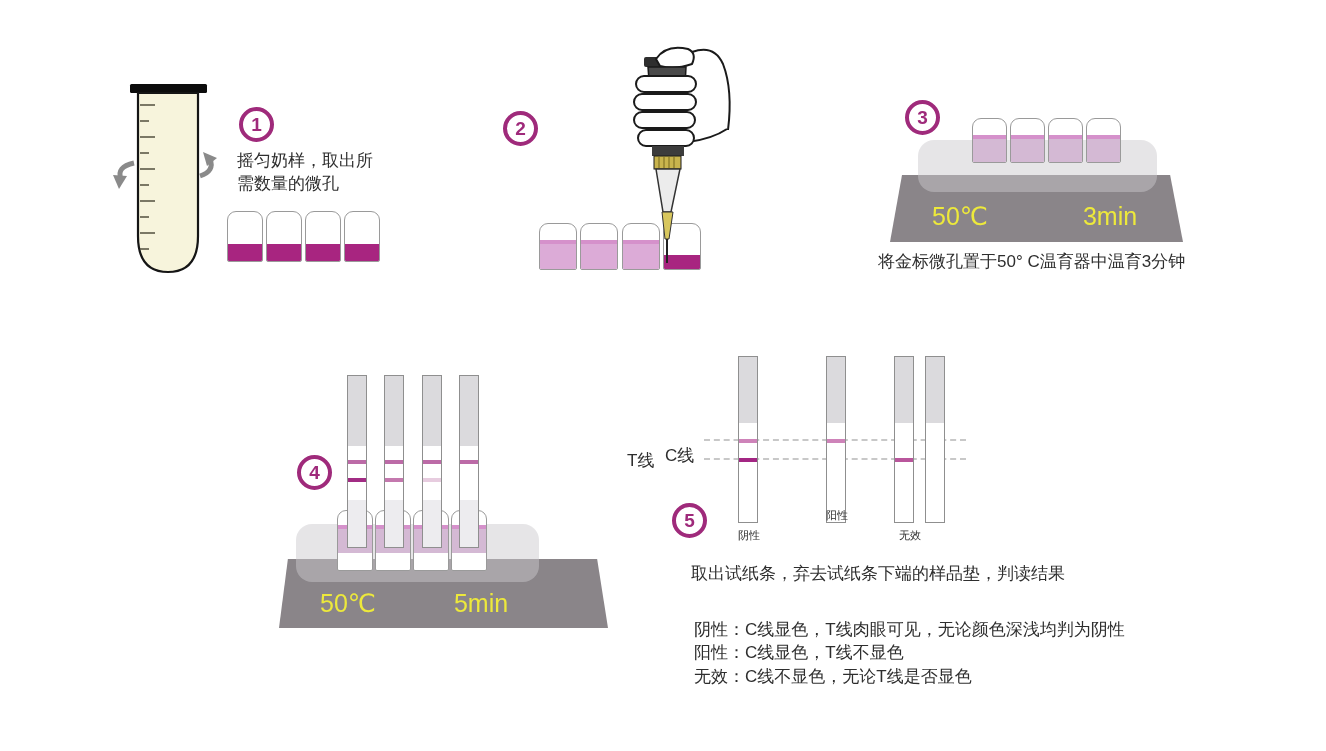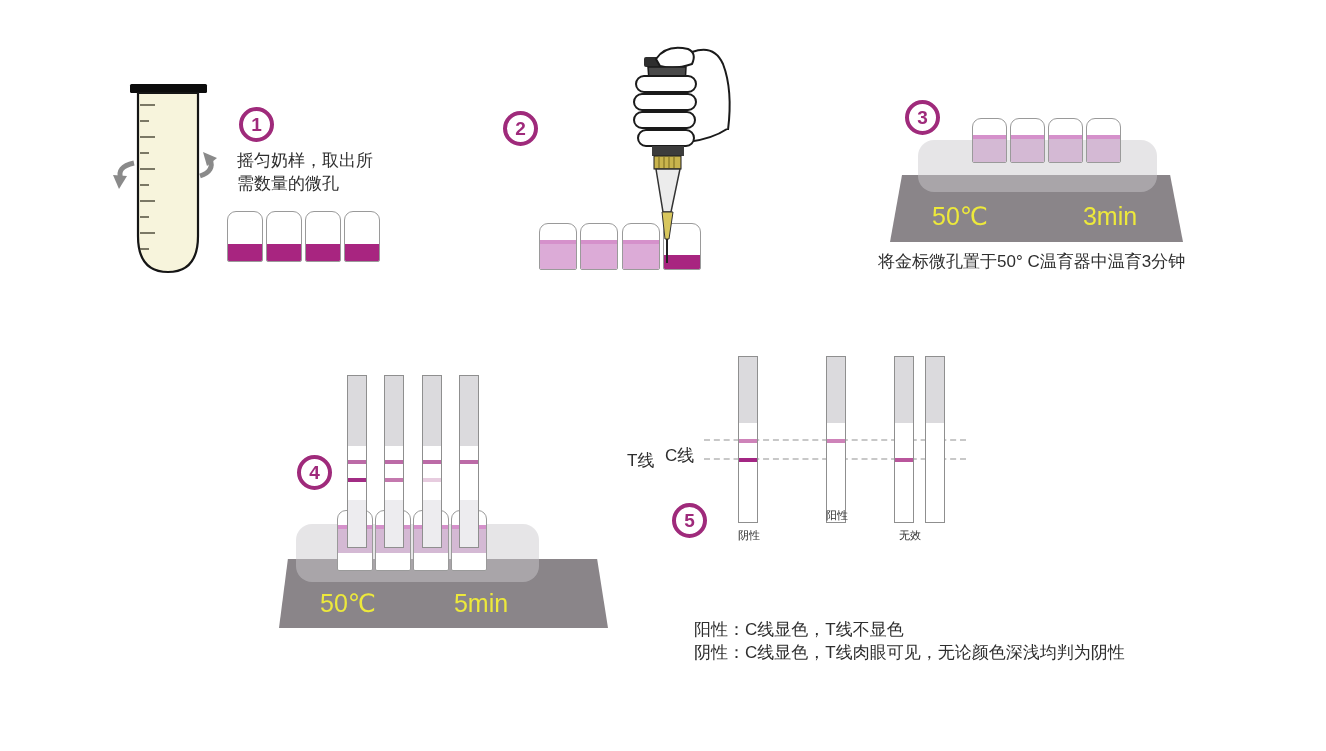--- a/index.html
+++ b/index.html
@@ -247,19 +247,21 @@
   <div class="strip" style="left:925px;top:356px;height:167px">
     <div class="top" style="height:66px"></div>
   </div>
 
   <div class="badge" style="left:672px;top:503px">5</div>
 
   <div class="result-label" style="left:729px;top:528px">阴性</div>
   <div class="result-label" style="left:817px;top:508px">阳性</div>
   <div class="result-label" style="left:890px;top:528px">无效</div>
 
+  <div class="caption" style="left:691px;top:562px">取出试纸条，弃去试纸条下端的样品垫，判读结果</div>
 
   <div class="interp" style="left:694px;top:618px">
+    <div>阴性：C线显色，T线肉眼可见，无论颜色深浅均判为阴性</div>
     <div>阳性：C线显色，T线不显色</div>
-    <div>阴性：C线显色，T线肉眼可见，无论颜色深浅均判为阴性</div>
+    <div>无效：C线不显色，无论T线是否显色</div>
   </div>
 
 </div>
 
 </body></html>

